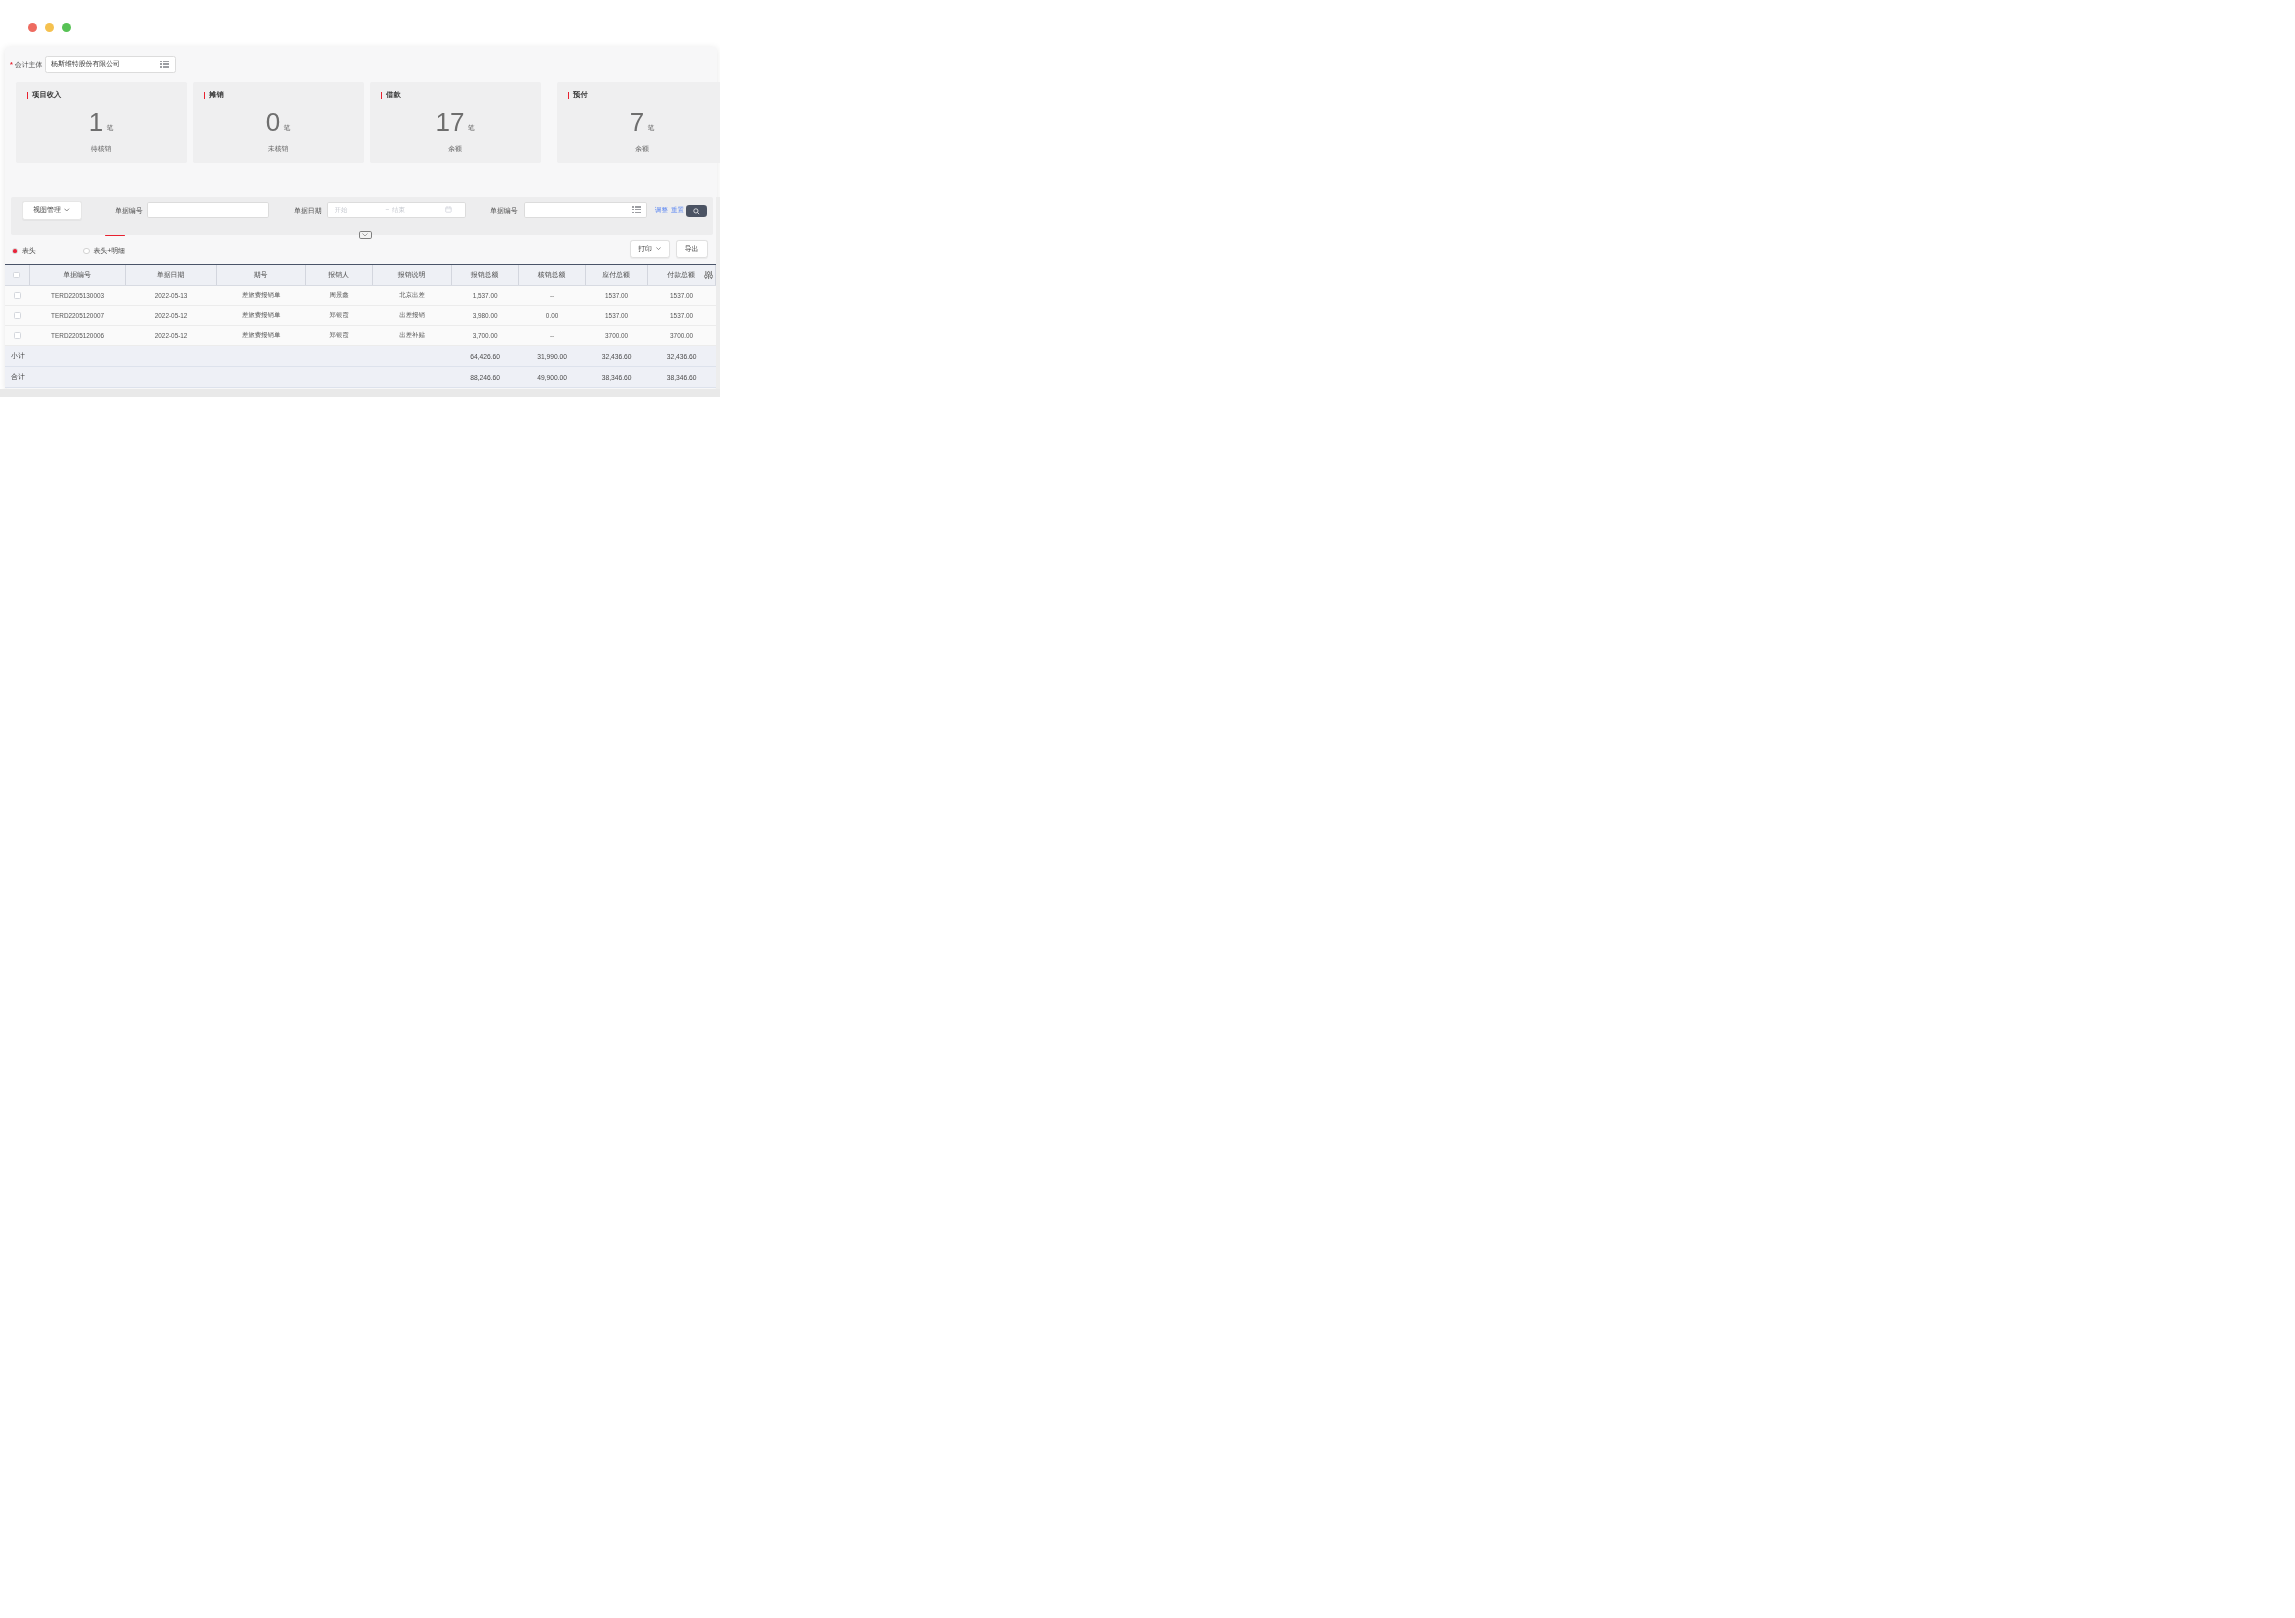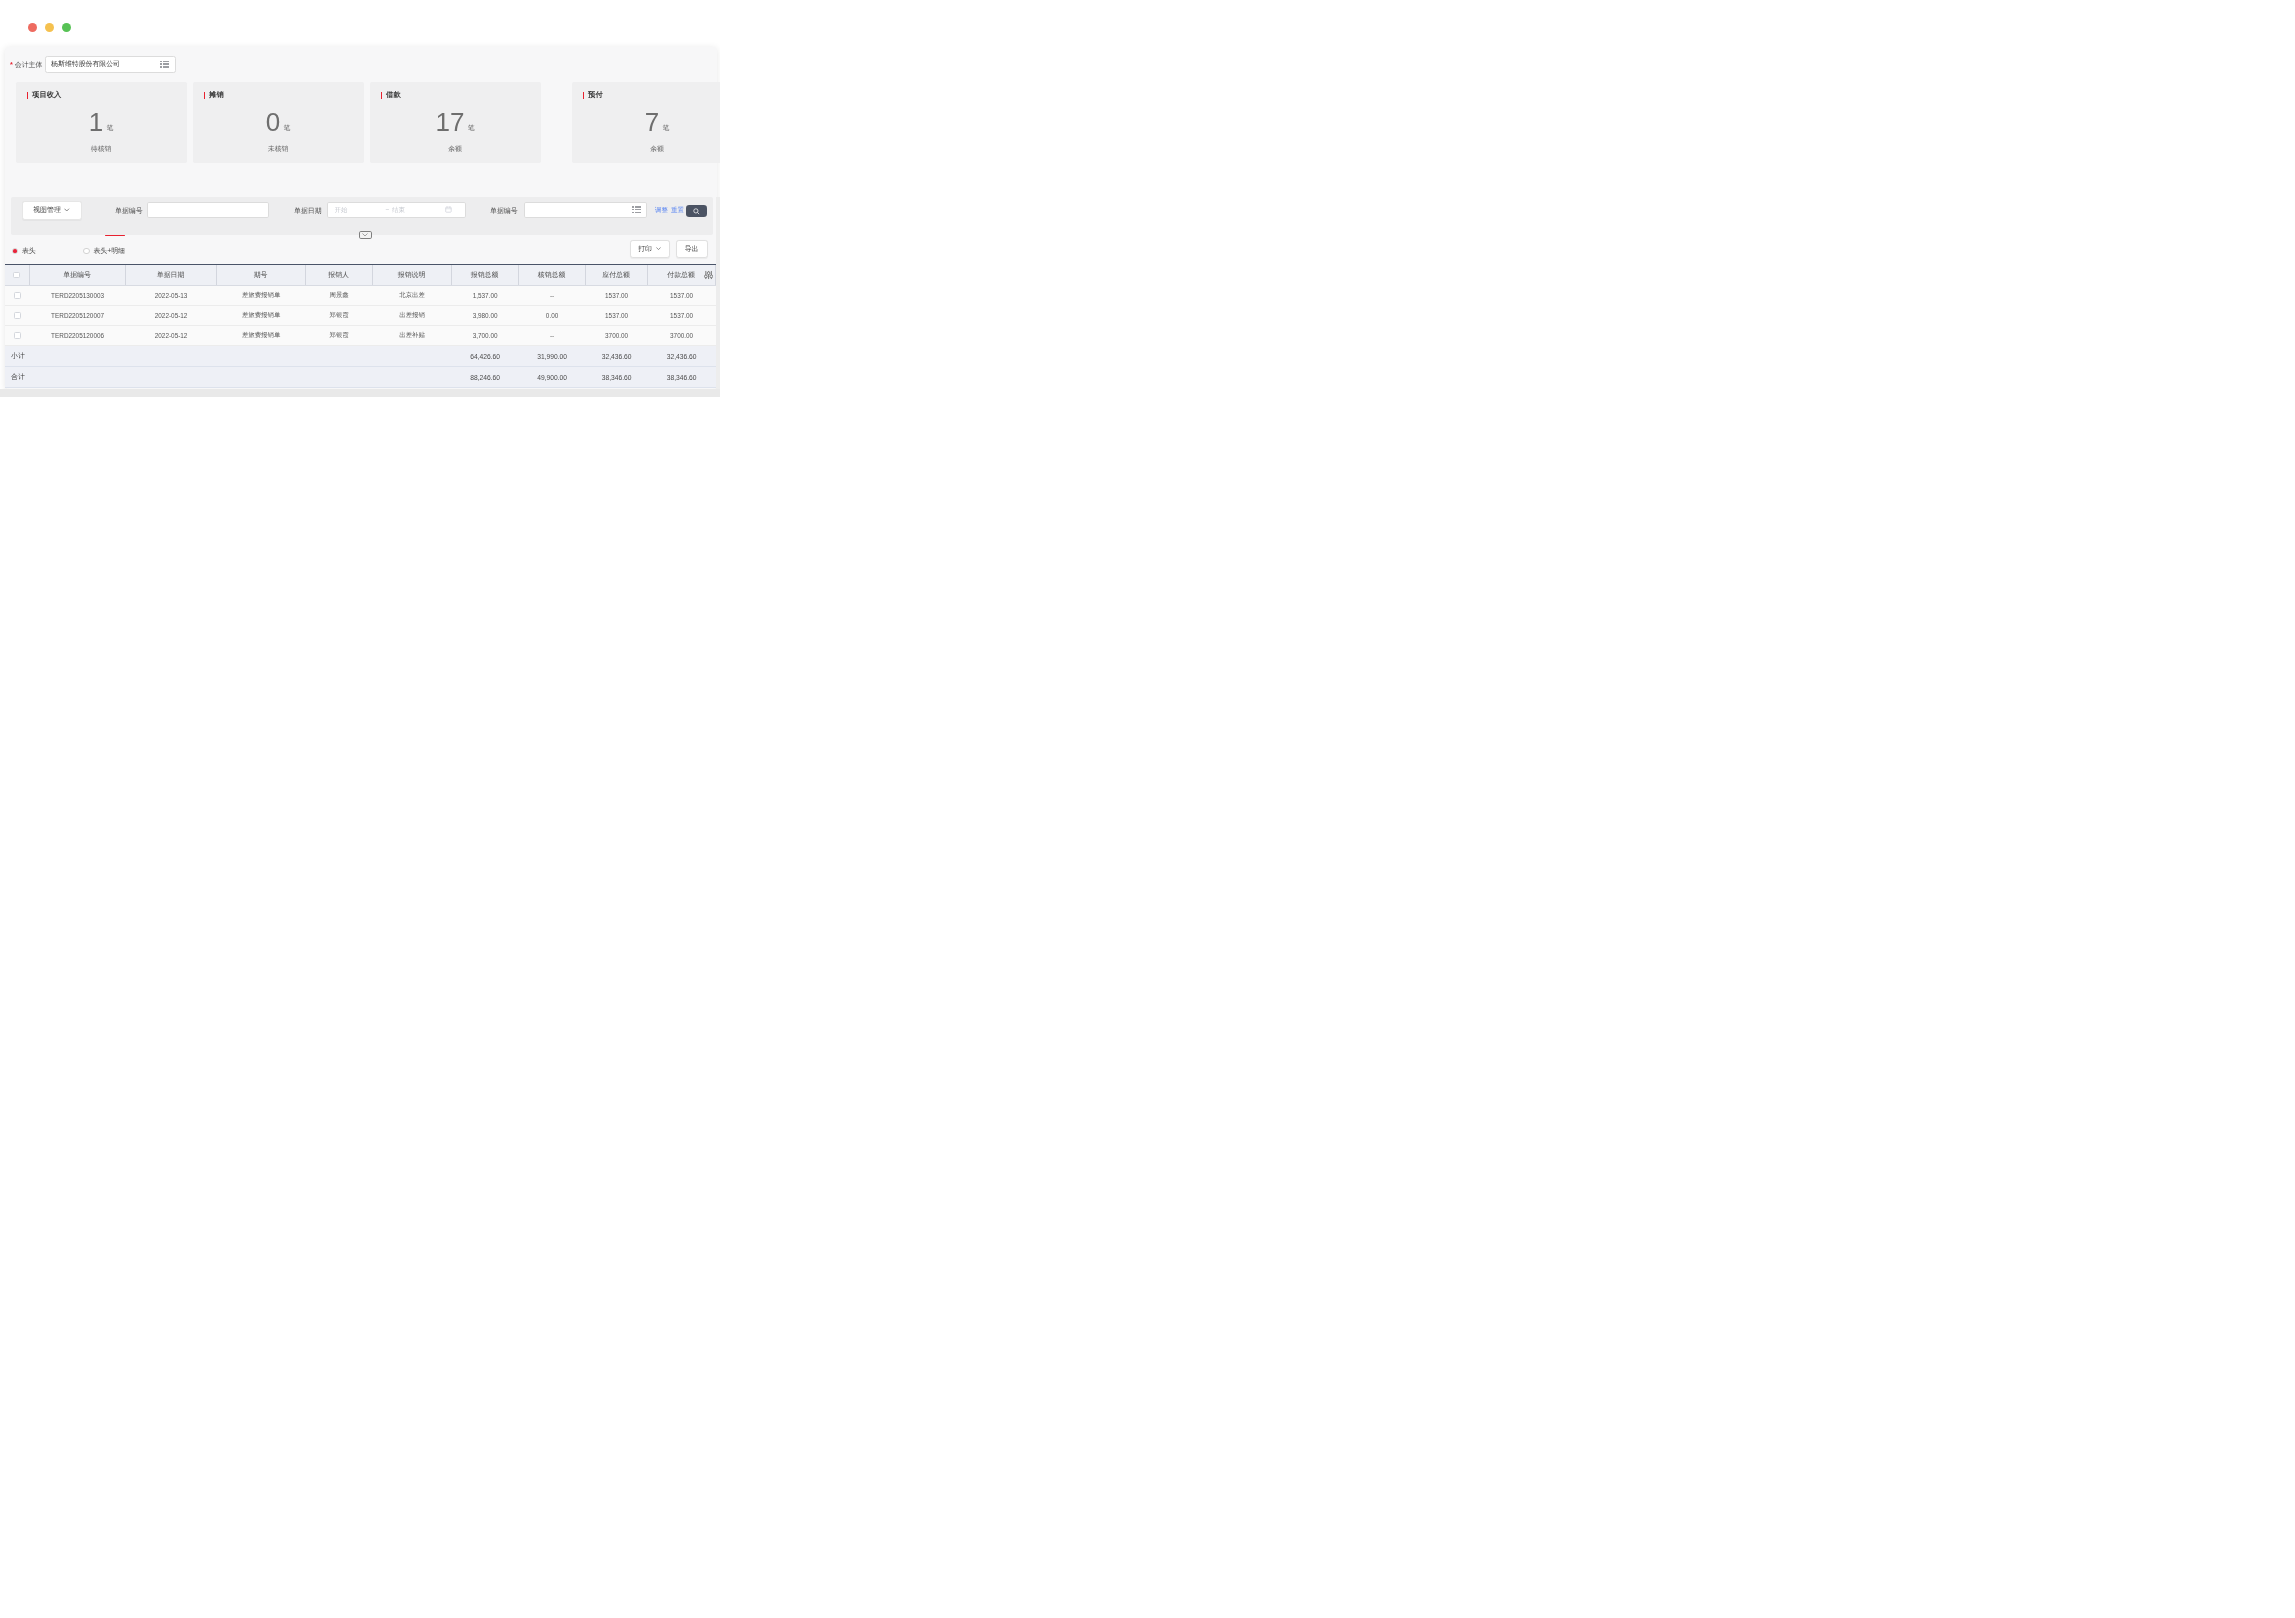--- a/index.html
+++ b/index.html
@@ -169,21 +169,21 @@
         <div class="stat-title">
           <span class="bar"></span>
           <span class="txt">借款</span>
         </div>
         <div class="stat-num-row">
           <span class="stat-count">17</span>
           <span class="stat-unit">笔</span>
         </div>
         <div class="stat-caption">余额</div>
       </div>
-      <div class="stat-card" style="left: 567px;">
+      <div class="stat-card" style="left: 552px;">
         <div class="stat-title">
           <span class="bar"></span>
           <span class="txt">预付</span>
         </div>
         <div class="stat-num-row">
           <span class="stat-count">7</span>
           <span class="stat-unit">笔</span>
         </div>
         <div class="stat-caption">余额</div>
       </div>

